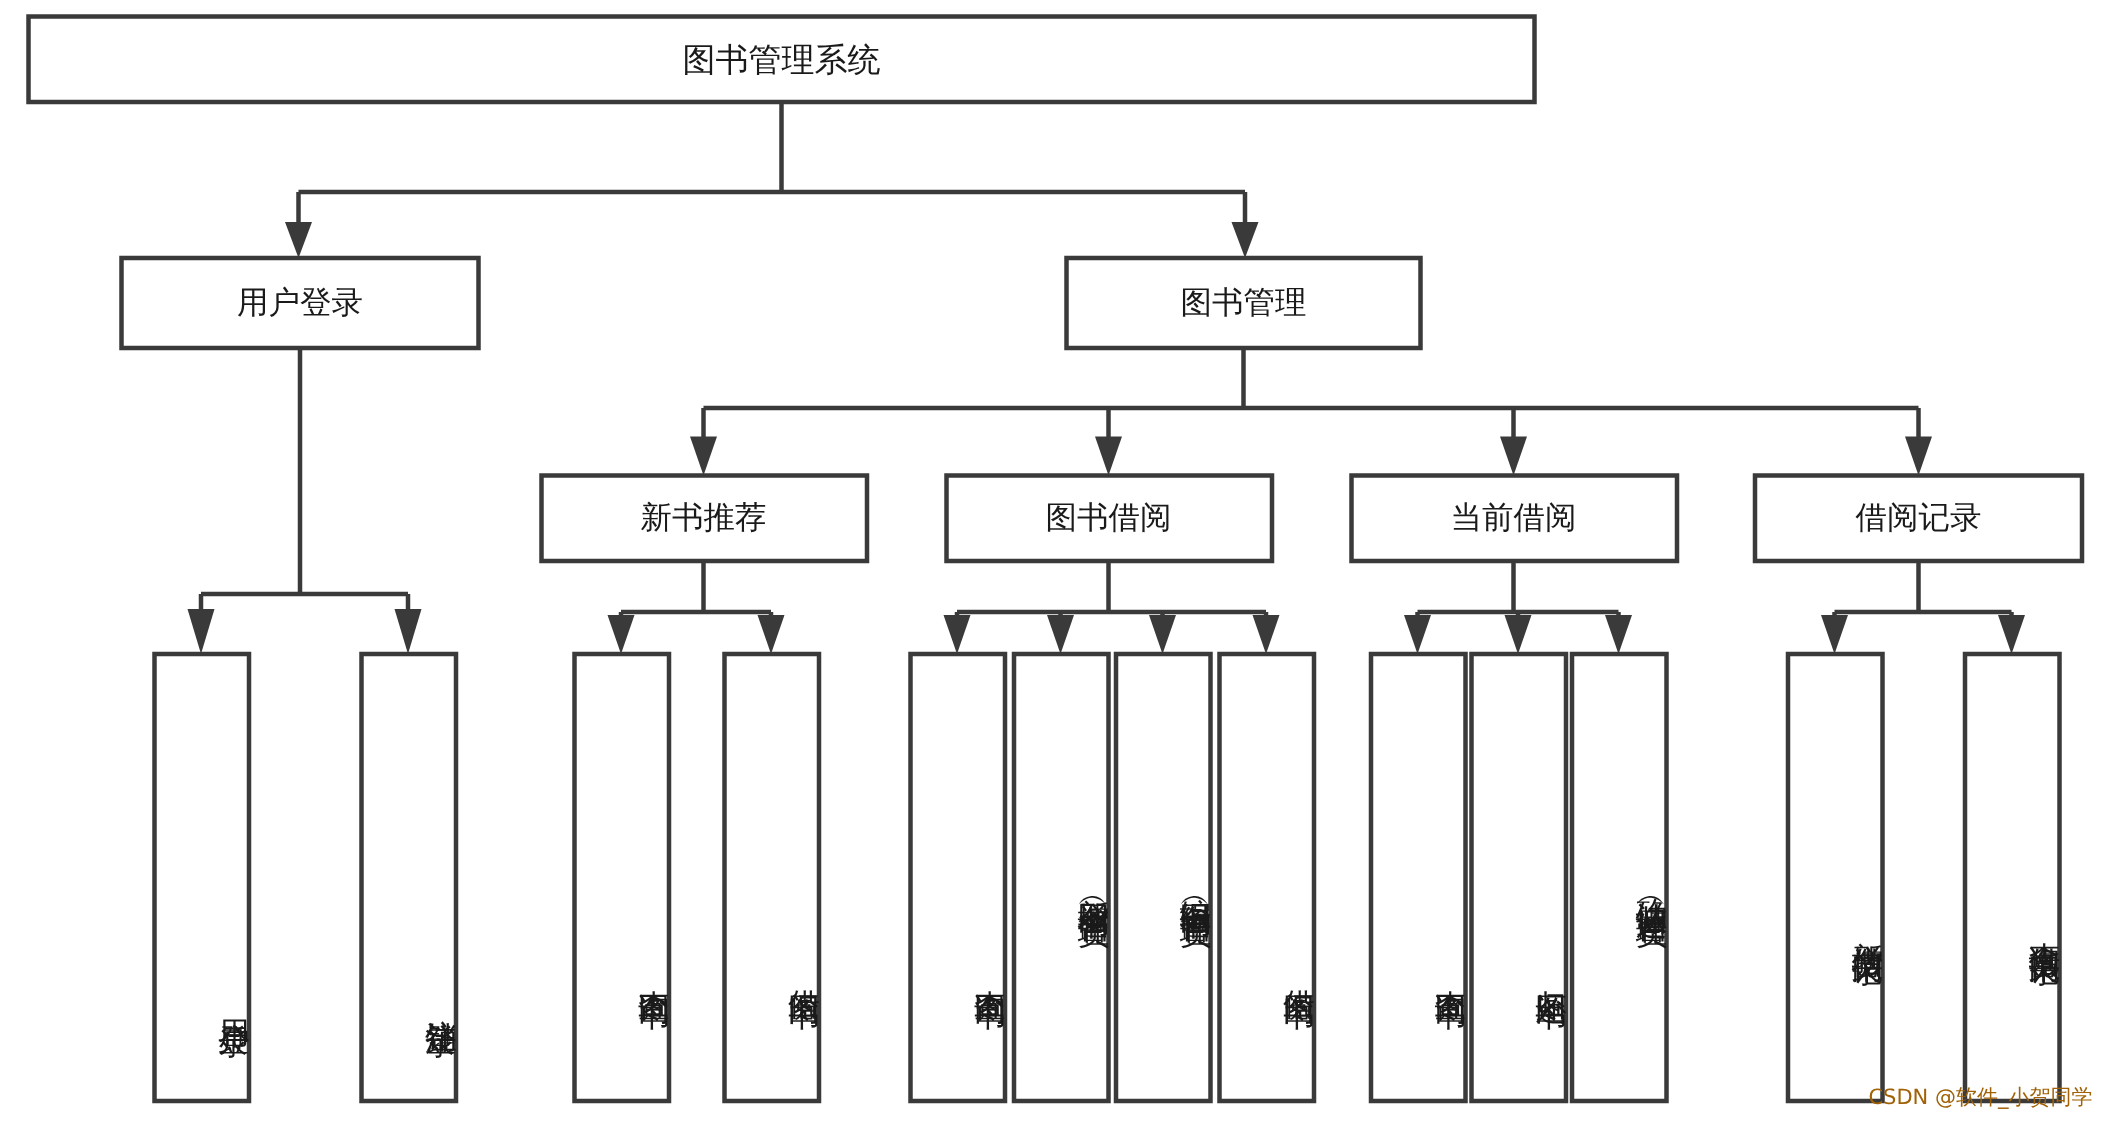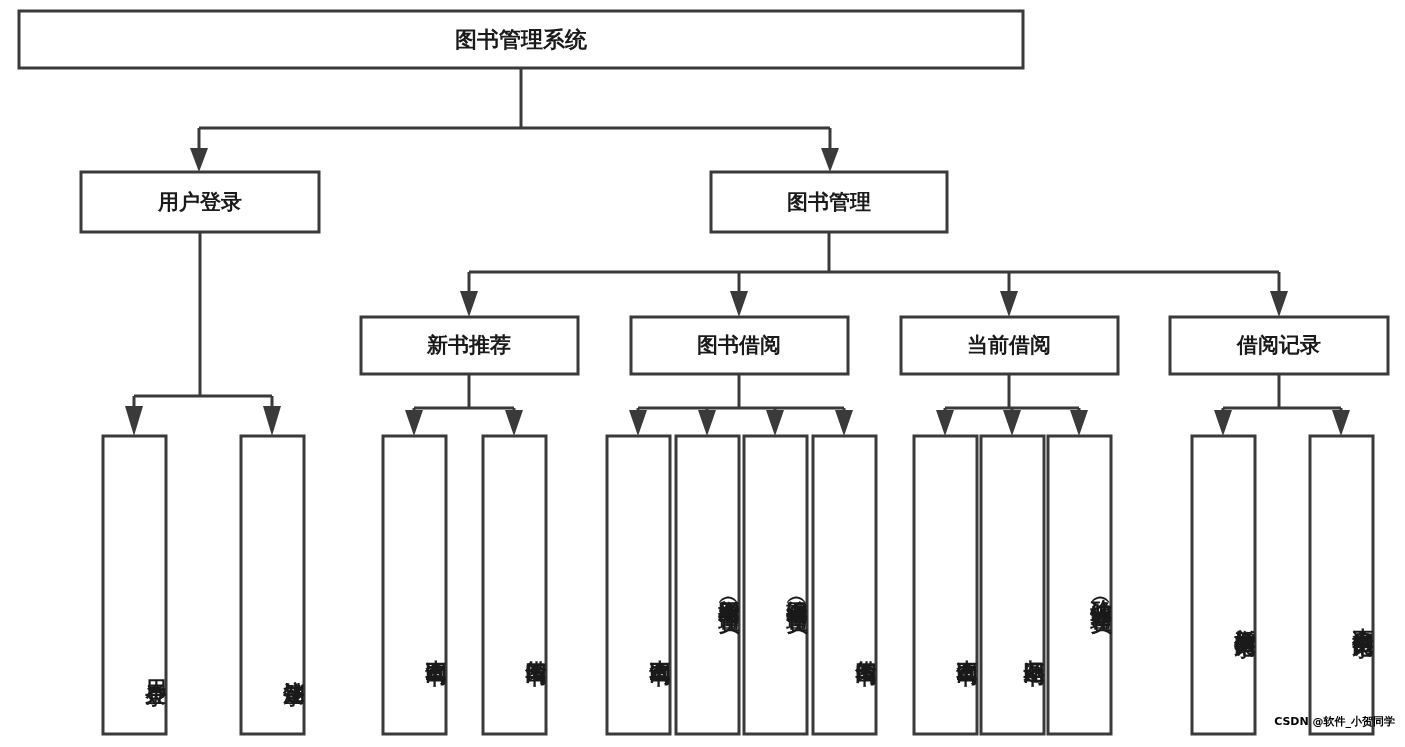--- a/index.html
+++ b/index.html
@@ -10,21 +10,20 @@
   }
   body {
     font-family: "DejaVu Sans", "Liberation Sans", sans-serif;
   }
   #diagram-root {
     position: relative;
     width: 1405px;
     height: 747px;
     background: #ffffff;
     overflow: hidden;
-    font-weight: bold;
   }
   svg.diagram-canvas {
     position: absolute;
     left: 0;
     top: 0;
     width: 1405px;
     height: 747px;
     display: block;
   }
   
@@ -69,24 +68,24 @@
     color: #1a1a1a;
     white-space: nowrap;
     display: flex;
     align-items: flex-start;
     justify-content: center;
     pointer-events: none;
   }
   .watermark {
     position: absolute;
     right: 10px;
-    bottom: 18px;
-    font-family: "DejaVu Sans", "Liberation Sans", sans-serif;
-    font-size: 11px;
-    color: #000000;
+    bottom: 6px;
+    font-family: "DejaVu Sans", "Liberation Sans", sans-serif;
+    font-size: 14px;
+    color: #a16207;
     white-space: nowrap;
   }
 </style>
 </head>
 <body>
 
 <div id="diagram-root">
 
   <svg class="diagram-canvas" viewBox="0 0 1405 747" xmlns="http://www.w3.org/2000/svg">
     <defs></defs>

